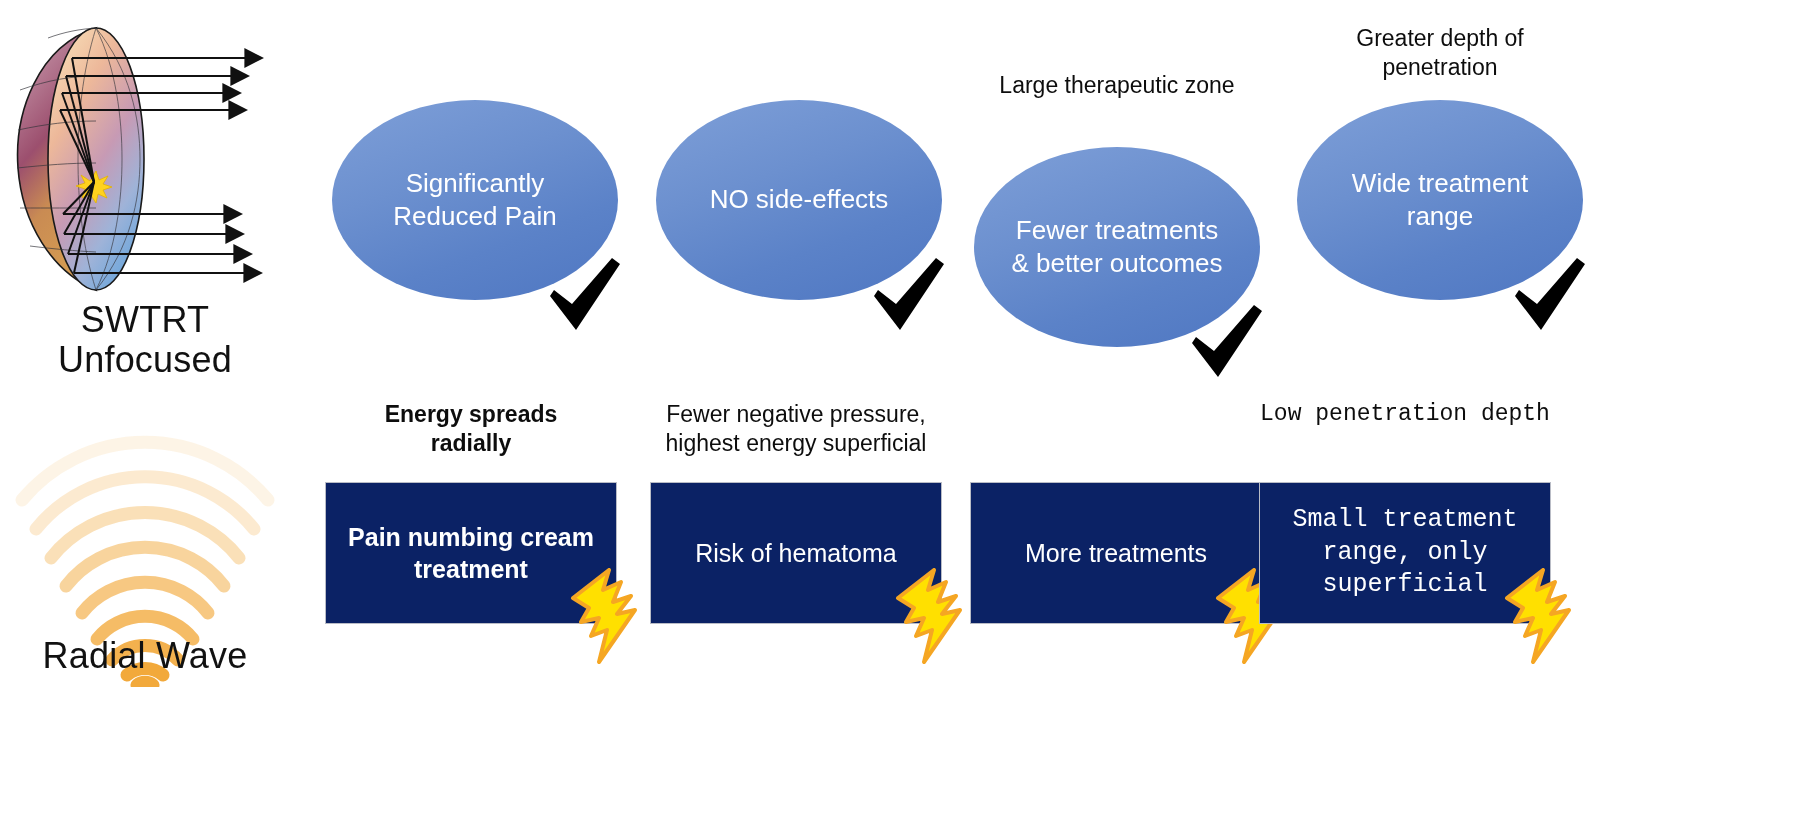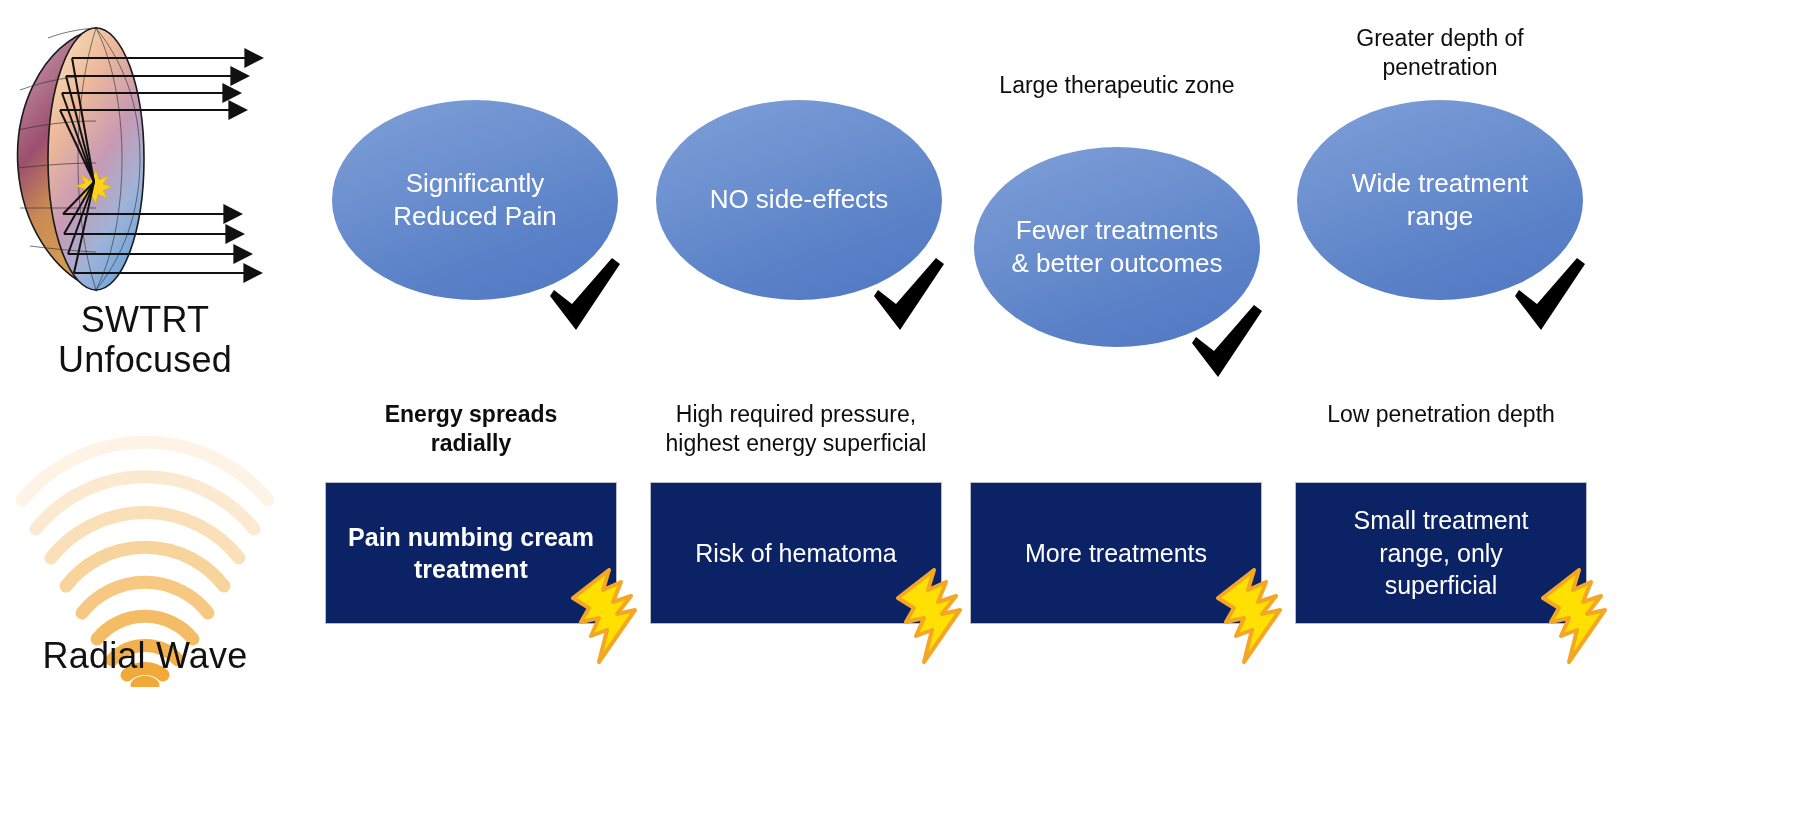--- a/index.html
+++ b/index.html
@@ -115,21 +115,21 @@
     bottom: -40px;
     width: 74px;
     height: 96px;
     pointer-events: none;
   }
 
   
   .b0 { left: 6px;   width: 330px; font-weight: bold; }
   .b1 { left: 336px; width: 320px; }
   .b2 { left: 656px; width: 320px; }
-  .b3 { left: 976px; width: 330px; }
+  .b3 { left: 940px; width: 330px; font-family: Liberation Mono, monospace; }
 </style>
 </head>
 <body>
 
 <div id="stage">
 
   <div id="left-col">
 
     <svg id="swtrt-graphic" viewBox="0 0 290 290">
       <defs>
@@ -309,21 +309,21 @@
           </span>
         </div>
         <svg class="bolt" viewBox="0 0 74 96">
           <path d="M4,30 L40,2 L34,22 L52,14 L44,34 L62,28 L48,46 L66,42 L30,94 L38,62 L22,68 L30,50 L12,54 L20,40 Z" fill="#ffe000" stroke="#f5a623" stroke-width="4" stroke-linejoin="round"></path>
         </svg>
       </div>
     </div>
 
     <div class="cell b1">
       <div class="cap">
-        <span class="ln">High required pressure,</span>
+        <span class="ln">Fewer negative pressure,</span>
         <span class="ln">highest energy superficial</span>
       </div>
       <div class="box-wrap">
         <div class="navy-box"></div>
         <div class="navy-label">
           <span>
             <span class="ln">Risk of hematoma</span>
           </span>
         </div>
         <svg class="bolt" viewBox="0 0 74 96">

